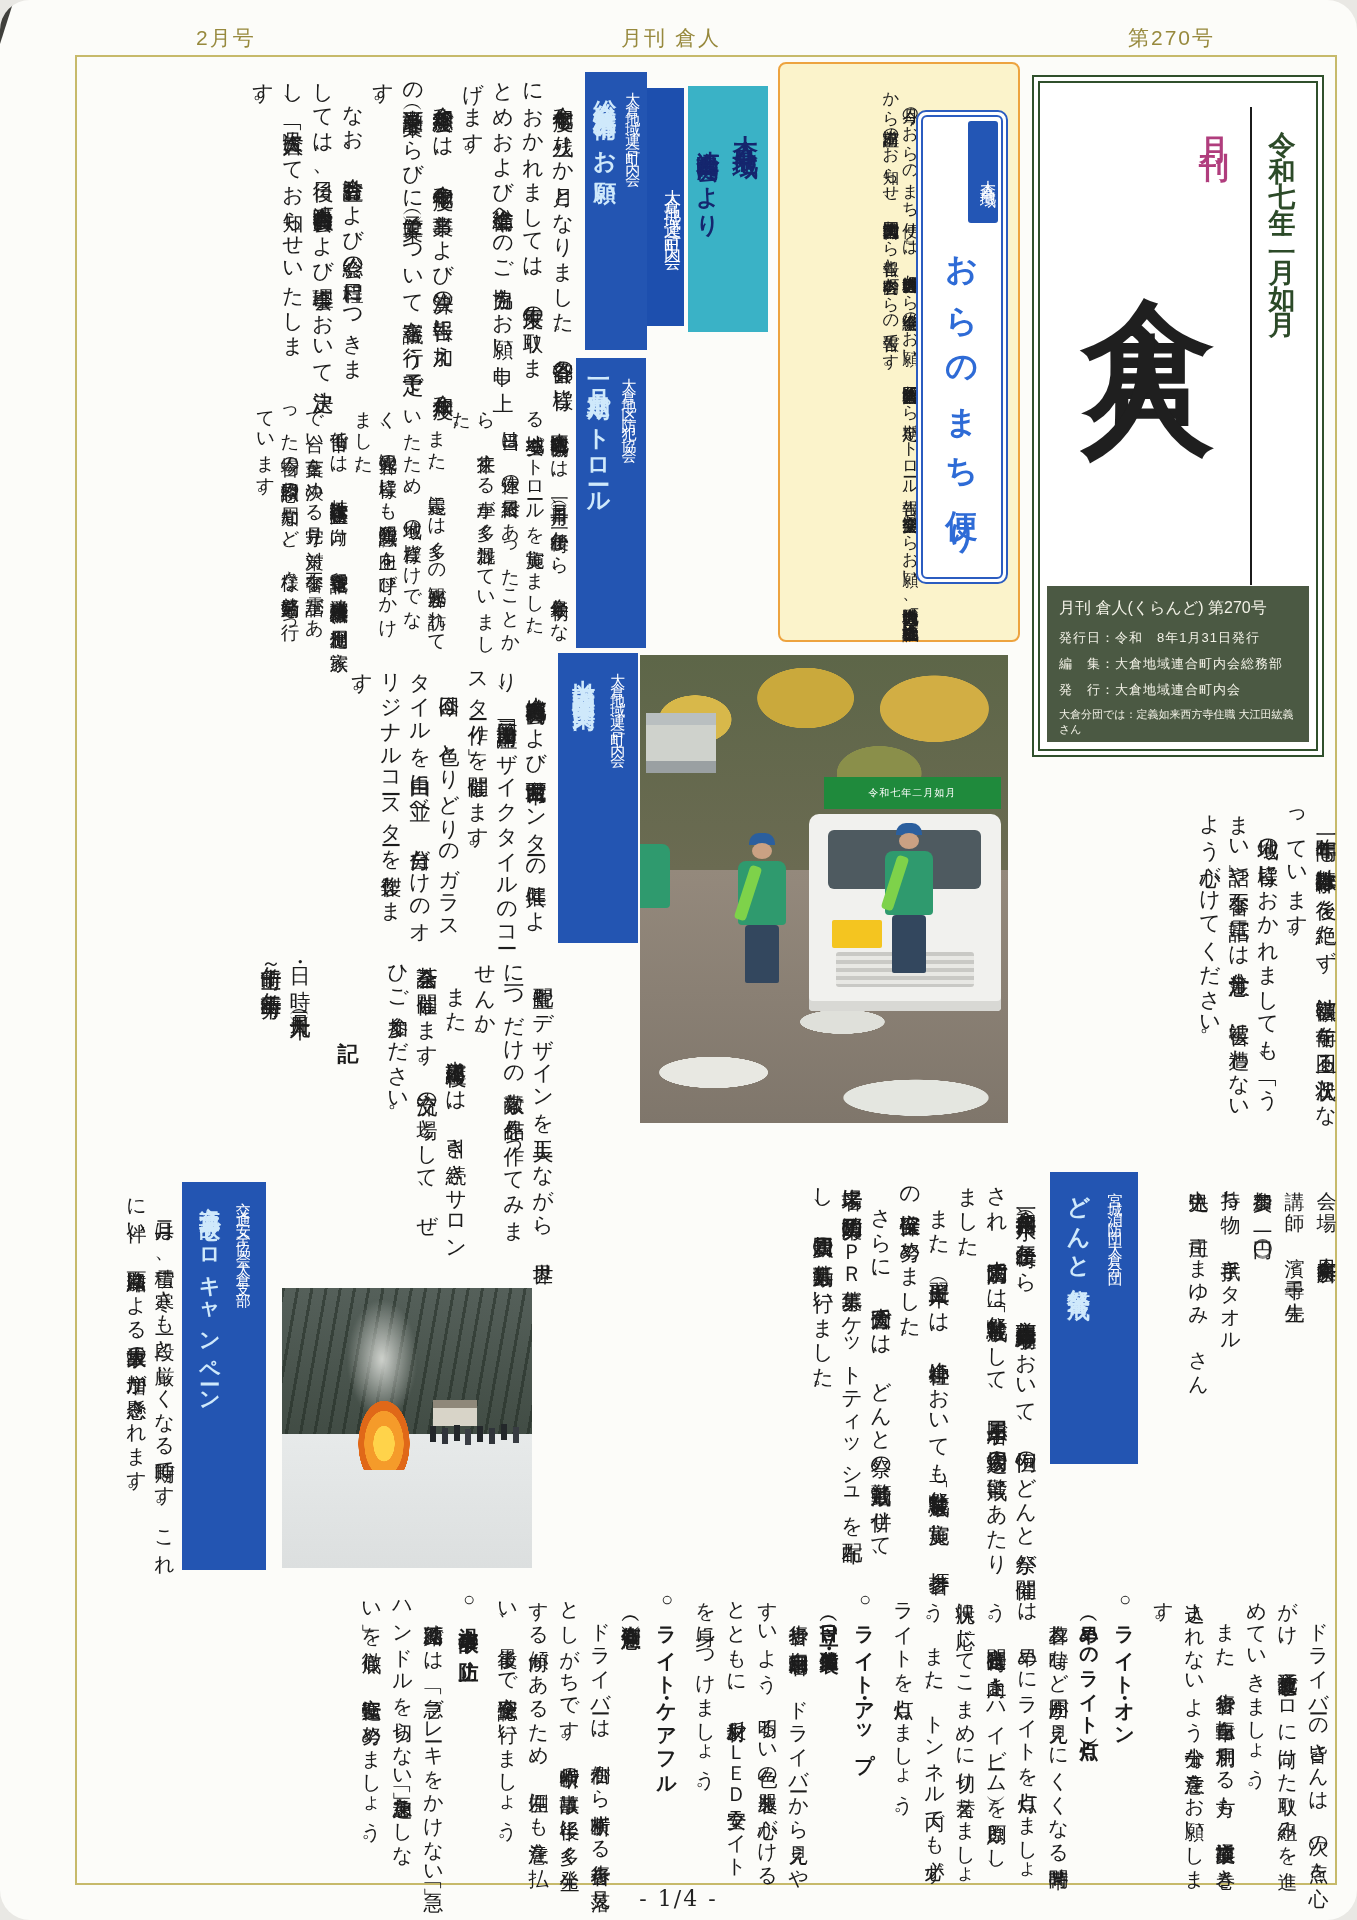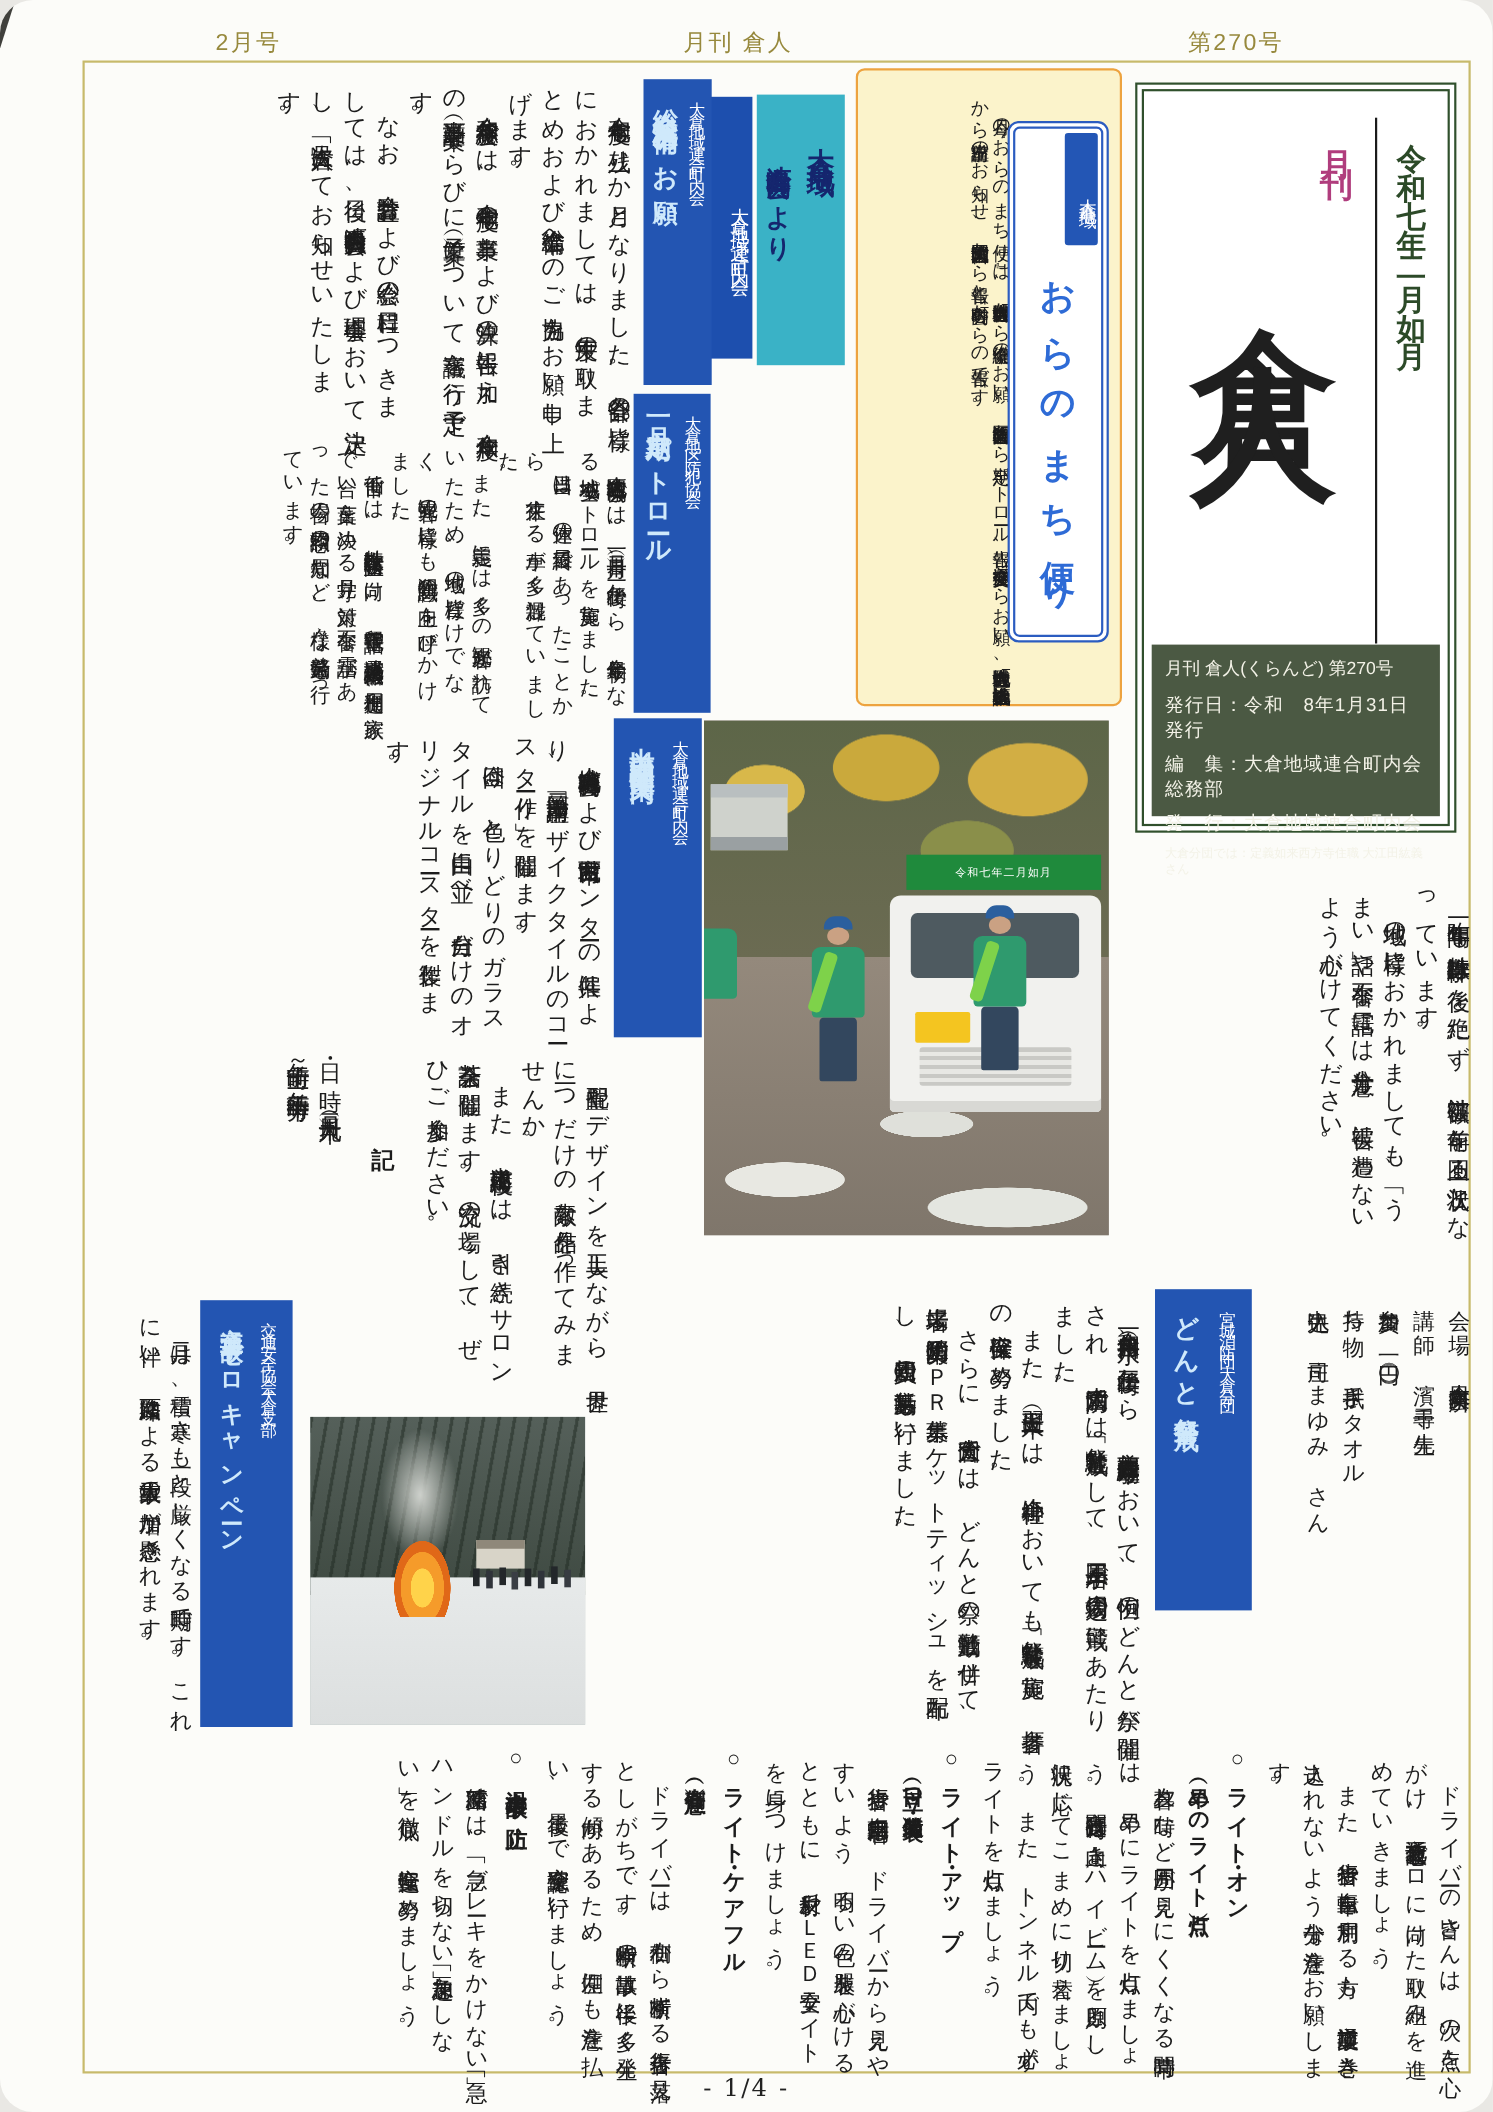--- a/index.html
+++ b/index.html
@@ -5,21 +5,21 @@
   html,body{margin:0;padding:0;background:#e9e8e4;}
   .page{position:relative;width:1357px;height:1920px;margin:0 auto;background:#fcfcf9;
         font-family:"DejaVu Serif",serif;overflow:hidden;border-radius:30px;}
   .scan-mark{position:absolute;left:0;top:0;width:14px;height:44px;background:#40403c;
         clip-path:polygon(0 0,100% 0,0 100%);}
   
   .hdr{position:absolute;top:24px;font-family:"Liberation Sans",sans-serif;
        color:#97893d;font-size:21px;letter-spacing:2px;}
   .hdr-left{left:196px;}
   .hdr-center{left:0;right:15px;text-align:center;}
-  .hdr-right{left:1080px;}
+  .hdr-right{left:1128px;}
   .frame{position:absolute;left:75px;top:55px;width:1262px;height:1830px;
          border:2px solid #c7ba6b;box-sizing:border-box;}
   .footer{position:absolute;left:0;right:0;top:1886px;text-align:center;
           font-size:22px;color:#222;letter-spacing:2px;}
   
   .v{writing-mode:vertical-rl;text-orientation:mixed;}
   .article{position:absolute;writing-mode:vertical-rl;white-space:pre-line;
            color:#1c1c1c;letter-spacing:1px;}
   
   .masthead{position:absolute;left:1032px;top:75px;width:292px;height:682px;
@@ -29,21 +29,21 @@
           color:#2c4a28;font-size:27px;font-weight:bold;letter-spacing:26px;}
   .m-rule{position:absolute;right:64px;top:24px;width:2px;height:478px;background:#1b1b1b;}
   .m-gekkan{position:absolute;right:82px;top:30px;writing-mode:vertical-rl;
             color:#b03d7d;font-size:30px;font-weight:bold;letter-spacing:16px;}
   .m-title{position:absolute;right:100px;top:108px;writing-mode:vertical-rl;
            font-size:132px;line-height:1;font-weight:bold;color:#1f1f1f;letter-spacing:38px;
            font-family:"DejaVu Serif",serif;}
   .m-panel{position:absolute;left:7px;right:7px;bottom:7px;height:156px;background:#4b5943;
            color:#f3f2e7;font-family:"Liberation Sans",sans-serif;padding:12px 12px;box-sizing:border-box;}
   .m-p1{font-size:16px;margin-bottom:10px;}
-  .m-p{font-size:17px;margin-bottom:8px;letter-spacing:1px;}
+  .m-p{font-size:13px;margin-bottom:8px;letter-spacing:1px;}
   .m-p5{font-size:11px;letter-spacing:0;}
   
   .intro-box{position:absolute;left:778px;top:62px;width:242px;height:580px;
              background:#fbf3cb;border:2px solid #eda33f;border-radius:8px;box-sizing:border-box;}
   .intro-body{position:absolute;left:12px;top:16px;width:128px;height:546px;
               writing-mode:vertical-rl;white-space:pre-line;font-size:16.5px;line-height:19.5px;
               color:#1c1c1c;}
   .badge{position:absolute;right:10px;top:46px;width:92px;height:474px;background:#fff;
          border:2px solid #2b5cc0;border-radius:10px;padding:3px;box-sizing:border-box;}
   .badge-inner{position:relative;width:100%;height:100%;border:2px solid #2b5cc0;

